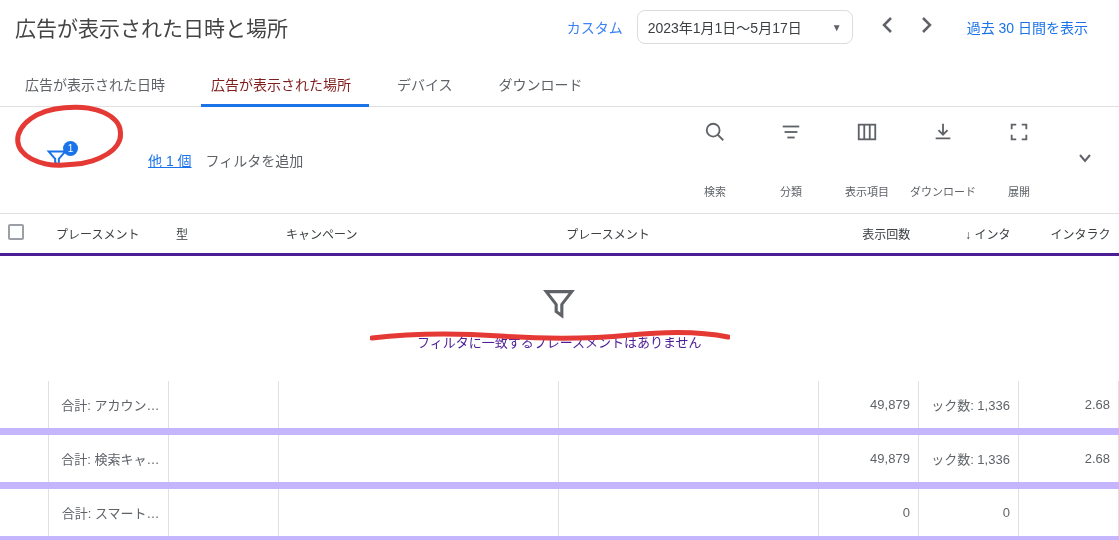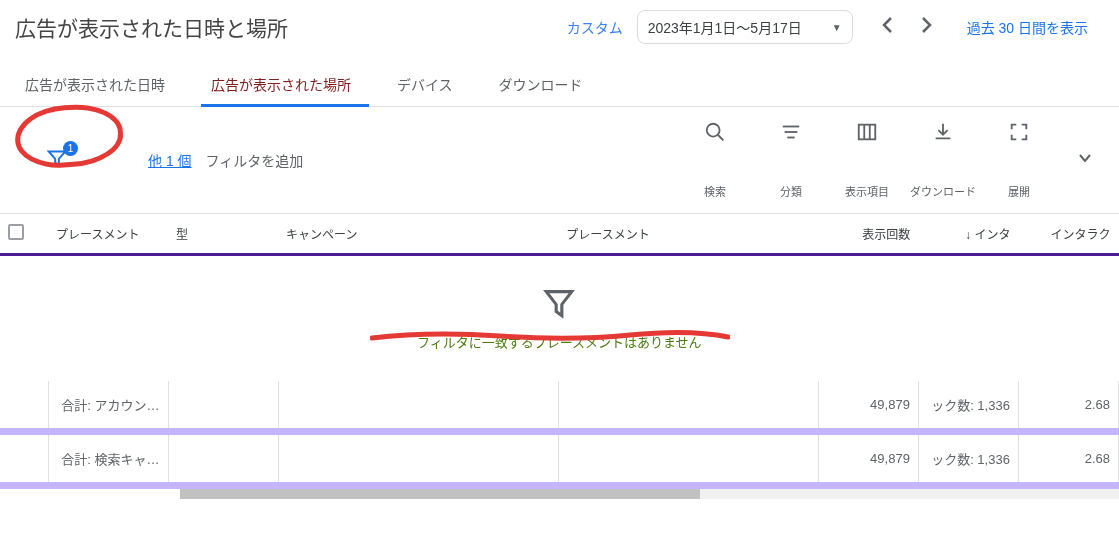--- a/index.html
+++ b/index.html
@@ -26,21 +26,21 @@
     .action svg, .action .iconbox { width: 22px; height: 22px; margin-bottom: 4px; }
     .action span { font-size: 11px; }
     .chevron { color: #5f6368; margin-left: 12px; cursor: pointer; padding: 0 8px; }
     .table { width: 100%; border-collapse: collapse; table-layout: fixed; }
     .table th { font-size: 12px; font-weight: normal; color: #3c4043; text-align: left; padding: 10px 8px; border-bottom: 3px solid #4c1d95; overflow: hidden; text-overflow: ellipsis; white-space: nowrap; }
     .table th.right, .table td.right { text-align: right; }
     .check-cell { width: 48px; text-align: center; }
     .checkbox { width: 16px; height: 16px; border: 2px solid #9aa0a6; border-radius: 2px; display: inline-block; }
     .empty-row { text-align: center; padding: 30px 0; }
     .empty-row .big-filter { color: #5f6368; margin-bottom: 8px; }
-    .empty-msg { font-size: 13px; color: #4d7c0f; }
+    .empty-msg { font-size: 13px; color: #4c1d95; }
     .data-row td { font-size: 13px; padding: 14px 8px; border-bottom: 7px solid #c4b5fd; border-right: 1px solid #e0e0e0; overflow: hidden; text-overflow: ellipsis; white-space: nowrap; color: #5f6368; }
     .data-row td:first-child { border-left: none; }
     .label-cell { text-align: right; }
     .scroll-track { height: 10px; background: #f1f1f1; margin-left: 180px; margin-right: 0; position: relative; }
     .scroll-thumb { height: 10px; background: #c1c1c1; width: 520px; position: absolute; left: 0; }
     
     .annot-circle { position: absolute; border: 5px solid #e53935; border-radius: 50% 50% 50% 45% / 55% 50% 50% 50%; pointer-events: none; }
     .annot-underline { position: absolute; height: 6px; pointer-events: none; }
   </style>
 </head>
@@ -178,17 +178,27 @@
     <tr class="data-row">
       <td></td>
       <td class="label-cell">合計: 検索キャ…</td>
       <td></td>
         <td></td>
         <td></td>
       <td class="right">49,879</td>
       <td class="right">ック数: 1,336</td>
       <td class="right">2.68</td>
     </tr>
+    <tr class="data-row">
+      <td></td>
+      <td class="label-cell">合計: スマート…</td>
+      <td></td>
+        <td></td>
+        <td></td>
+      <td class="right">0</td>
+      <td class="right">0</td>
+      <td class="right"></td>
+    </tr>
   </tbody>
 </table>
 <div class="scroll-track">
   <div class="scroll-thumb"></div>
 </div>
 
 </body></html>

